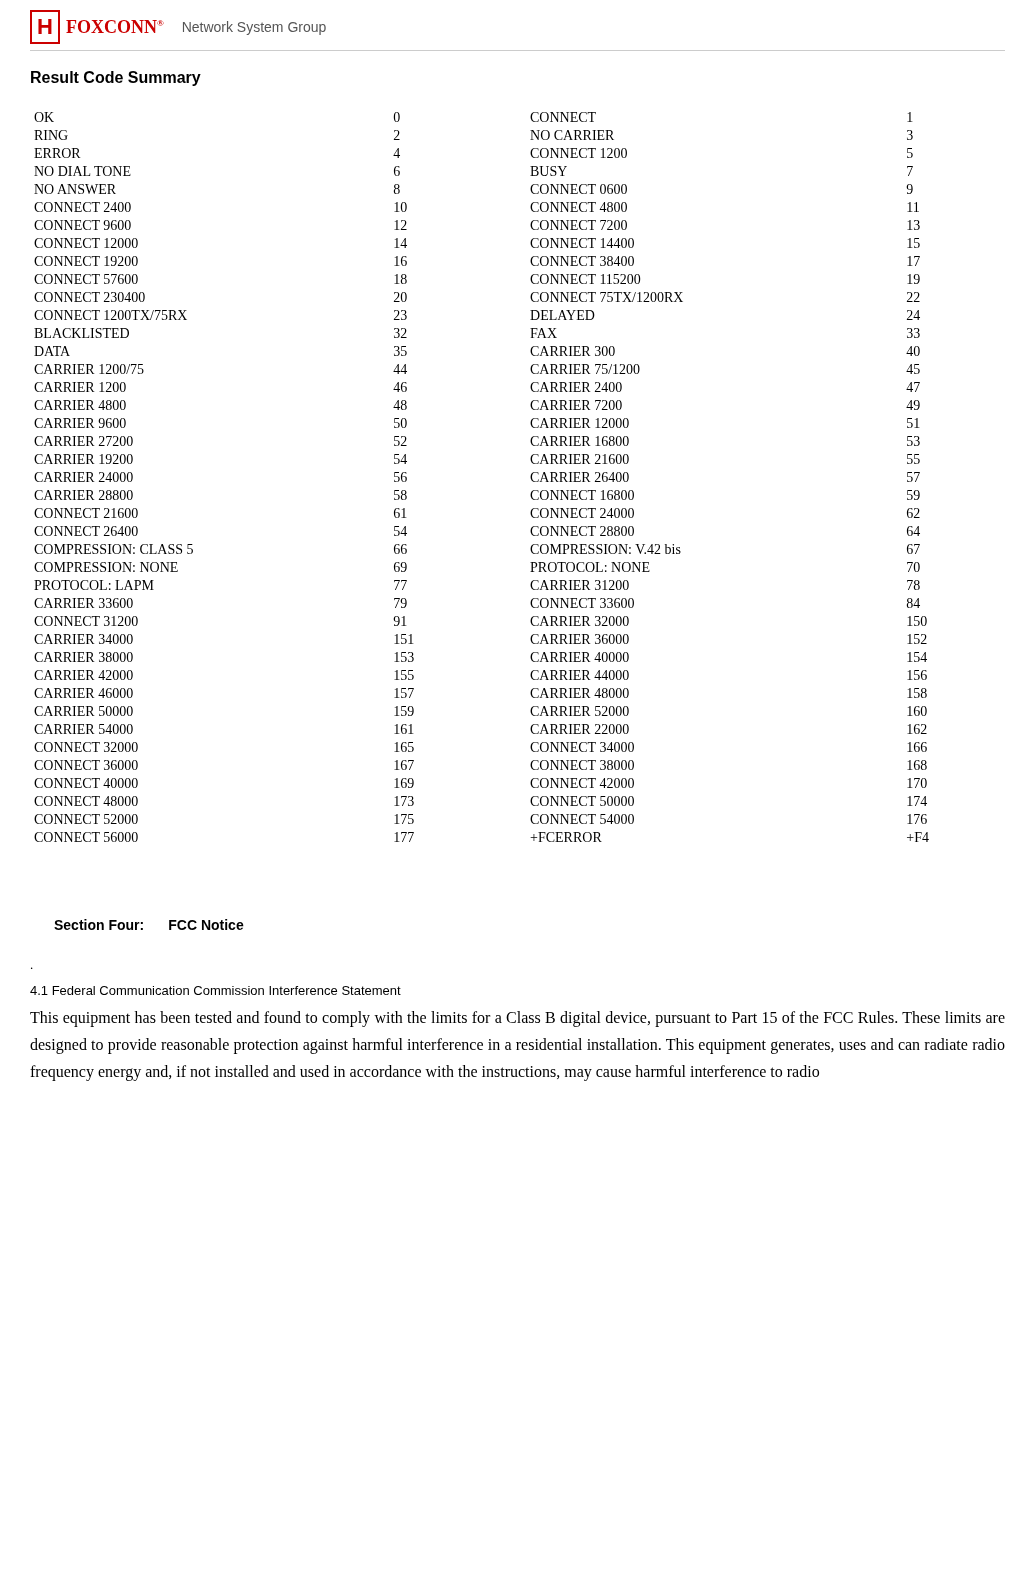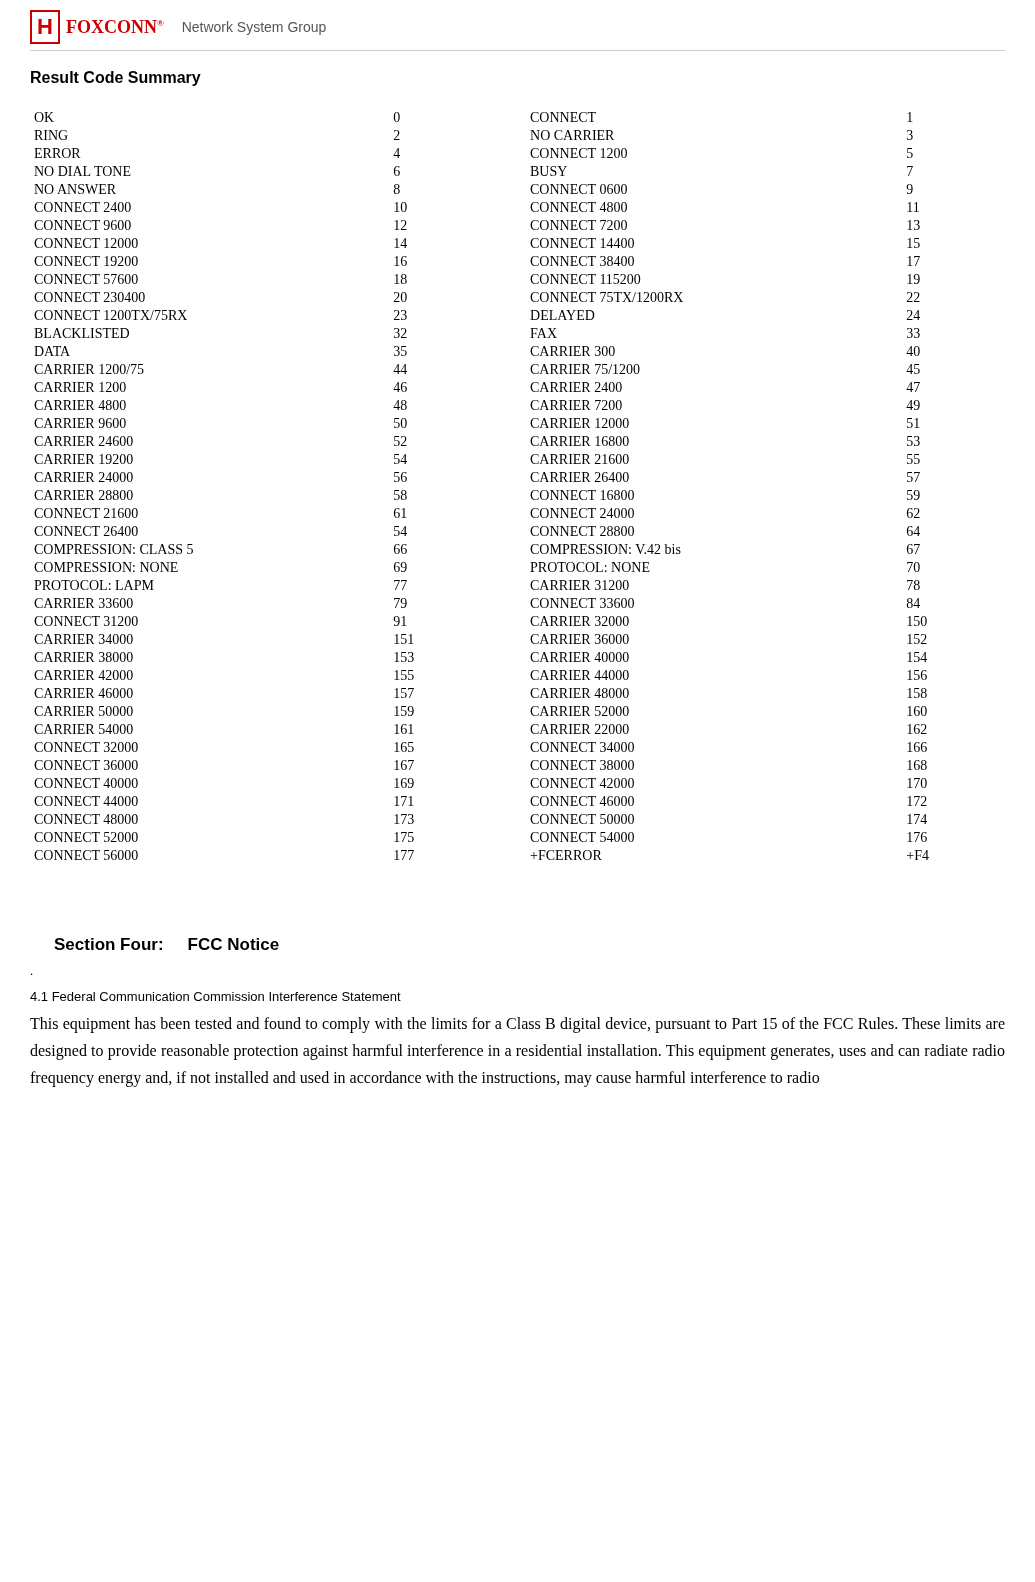--- a/index.html
+++ b/index.html
@@ -66,23 +66,23 @@
       vertical-align: top;
     }
     .col-name { width: 210px; }
     .col-num  { width: 80px; }
     .col-name2 { width: 220px; }
     .col-num2  { width: 60px; }
 
     .spacer { height: 60px; }
 
     .section-four-title {
-      font-size: 17px;
+      font-size: 14px;
       font-weight: bold;
-      margin-bottom: 8px;
+      margin-bottom: 24px;
       font-family: Arial, sans-serif;
     }
     .section-four-title span {
       margin-left: 24px;
     }
     .subsection-title {
       font-size: 13px;
       font-weight: normal;
       margin: 10px 0 6px 0;
       font-family: Arial, sans-serif;
@@ -213,21 +213,21 @@
           <td class="col-name2">CARRIER 7200</td>
           <td class="col-num2">49</td>
         </tr>
         <tr>
           <td class="col-name">CARRIER 9600</td>
           <td class="col-num">50</td>
           <td class="col-name2">CARRIER 12000</td>
           <td class="col-num2">51</td>
         </tr>
         <tr>
-          <td class="col-name">CARRIER 24600</td>
+          <td class="col-name">CARRIER 27200</td>
           <td class="col-num">52</td>
           <td class="col-name2">CARRIER 16800</td>
           <td class="col-num2">53</td>
         </tr>
         <tr>
           <td class="col-name">CARRIER 19200</td>
           <td class="col-num">54</td>
           <td class="col-name2">CARRIER 21600</td>
           <td class="col-num2">55</td>
         </tr>
@@ -331,26 +331,20 @@
           <td class="col-name">CONNECT 36000</td>
           <td class="col-num">167</td>
           <td class="col-name2">CONNECT 38000</td>
           <td class="col-num2">168</td>
         </tr>
         <tr>
           <td class="col-name">CONNECT 40000</td>
           <td class="col-num">169</td>
           <td class="col-name2">CONNECT 42000</td>
           <td class="col-num2">170</td>
-        </tr>
-        <tr>
-          <td class="col-name">CONNECT 44000</td>
-          <td class="col-num">171</td>
-          <td class="col-name2">CONNECT 46000</td>
-          <td class="col-num2">172</td>
         </tr>
         <tr>
           <td class="col-name">CONNECT 48000</td>
           <td class="col-num">173</td>
           <td class="col-name2">CONNECT 50000</td>
           <td class="col-num2">174</td>
         </tr>
         <tr>
           <td class="col-name">CONNECT 52000</td>
           <td class="col-num">175</td>

